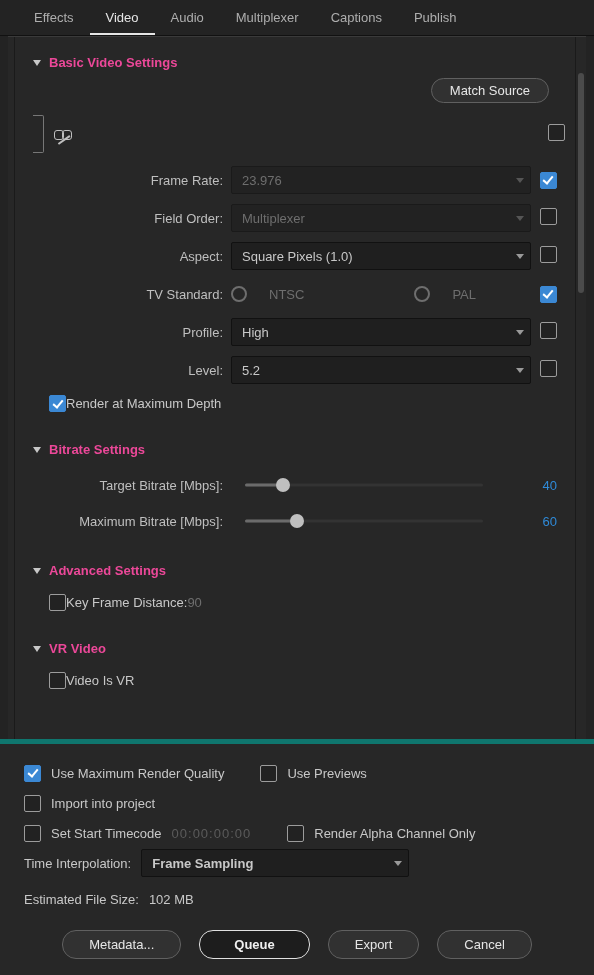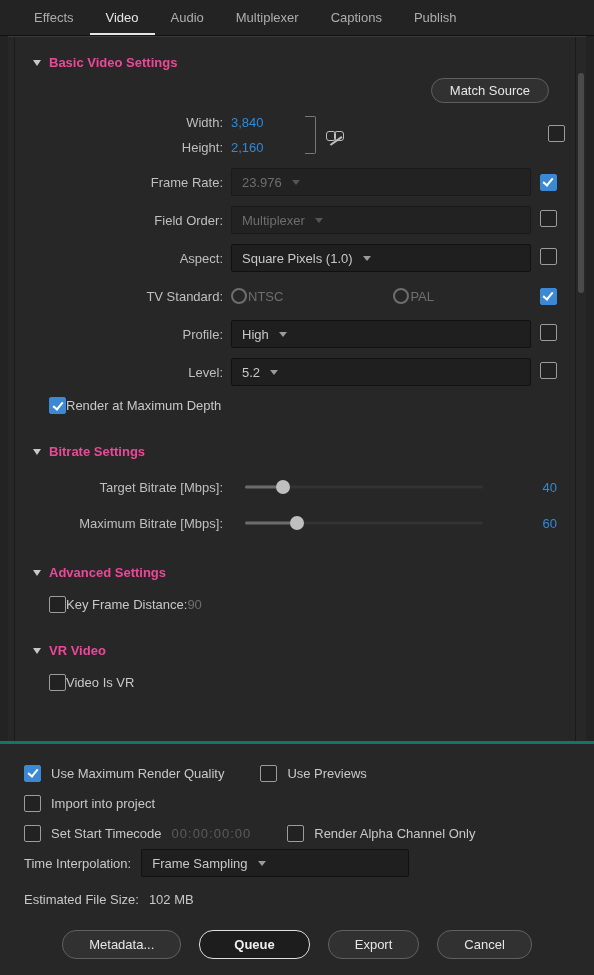--- a/index.html
+++ b/index.html
@@ -143,39 +143,39 @@
     display: flex; flex-direction: column; gap: 10px;
   }
   .dim-row { display:flex; align-items:center; }
   .dim-row .lbl-sm { width: 190px; text-align:right; color:#bfbfbf; padding-right:8px; }
   .dim-row .vin { width: 60px; color:#2f8ad8; }
 
   .dim-group { display:flex; align-items:center; gap:14px; padding: 2px 0 8px 0;}
 
   
   .dd {
-    display:flex; align-items:center; 
+    display:flex; align-items:center; justify-content:space-between;
     background: #1f1f1f;
     border: 1px solid #111;
     border-radius: 2px;
     height: 26px;
     padding: 0 6px 0 10px;
     color: #c8c8c8;
     gap: 10px;
   }
   .dd.disabled { color:#6e6e6e; background:#222; border-color:#1a1a1a; }
   .dd .chev {
     width:0;height:0;border-left:4px solid transparent;border-right:4px solid transparent;
     border-top:5px solid #9a9a9a;
   }
   .dd.disabled .chev { border-top-color:#555; }
 
   
   .radio {
-    display:inline-flex; align-items:center; gap:1px; color:#6e6e6e;
+    display:inline-flex; align-items:center; gap:22px; color:#6e6e6e;
   }
   .radio .dot {
     width:12px;height:12px;border:2px solid #6e6e6e;border-radius:50%;
   }
   .radios { display:flex; gap: 110px; }
 
   
   .cb {
     width:15px;height:15px;border:1.5px solid #9c9c9c;border-radius:2px;
     display:inline-flex;align-items:center;justify-content:center;
@@ -204,38 +204,39 @@
   .slider .knob {
     position:absolute; top:50%; width:14px;height:14px;border-radius:50%;
     background:#bfbfbf; transform:translate(-50%,-50%);
   }
   .slider-row { display:flex; align-items:center; min-height:36px; }
   .slider-row .lbl { width:190px; text-align:right; padding-right:8px; color:#bfbfbf;}
   .slider-row .num { width:60px; text-align:right; color:#2f8ad8; padding-right:8px;}
 
   
   .bottom {
-    border-top: 3px solid #0f766e;
+    border-top: 5px solid #0f766e;
     background: #272727;
     padding: 14px 24px 16px 24px;
   }
   .brow { display:flex; align-items:center; gap: 10px; min-height:30px; flex-wrap: wrap;}
   .brow .sp { width: 16px; }
 
   .footbtns {
     display:flex; gap: 18px; justify-content: center;
     margin-top: 16px;
   }
   .footbtns .pill-btn { padding: 6px 26px; }
   .footbtns .primary {
     background: #1d1d1d; color:#f0f0f0; border:1.5px solid #e0e0e0;
     font-weight:600; padding: 6px 34px;
   }
   .smalldd {
     width: 250px;
+    font-weight: bold;
   }
   .tc { color:#5b5b5b; letter-spacing:1px; }
 
   .spacer { height: 6px; }
   .section-sep { height: 10px; }
 </style>
 </head>
 <body>
 
 <div class="app">
@@ -255,30 +256,20 @@
       <div class="section-head">
         <span class="twisty"></span>
         <span>Basic Video Settings</span>
       </div>
 
       <div class="match-row">
         <div class="pill-btn">Match Source</div>
       </div>
 
       <div class="dim-group">
-        <div class="dim-pair">
-          <div class="dim-row">
-            <span class="lbl-sm">Width:</span>
-            <span class="vin">3,840</span>
-          </div>
-          <div class="dim-row">
-            <span class="lbl-sm">Height:</span>
-            <span class="vin">2,160</span>
-          </div>
-        </div>
         <div class="link-wrap">
           <span class="bracket"></span>
           <span class="link-icon">
               <span class="slash"></span>
             </span>
         </div>
         <div style="flex:1"></div>
         <div class="chk"><span class="cb"></span></div>
       </div>
 

